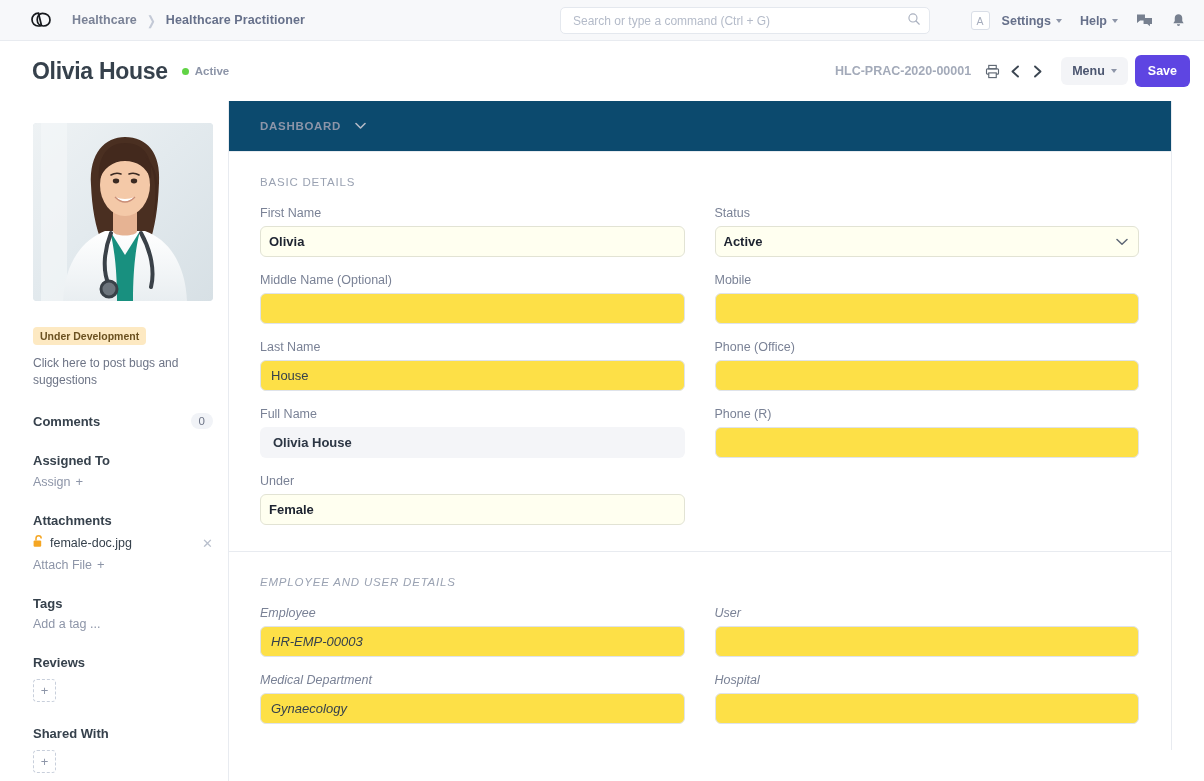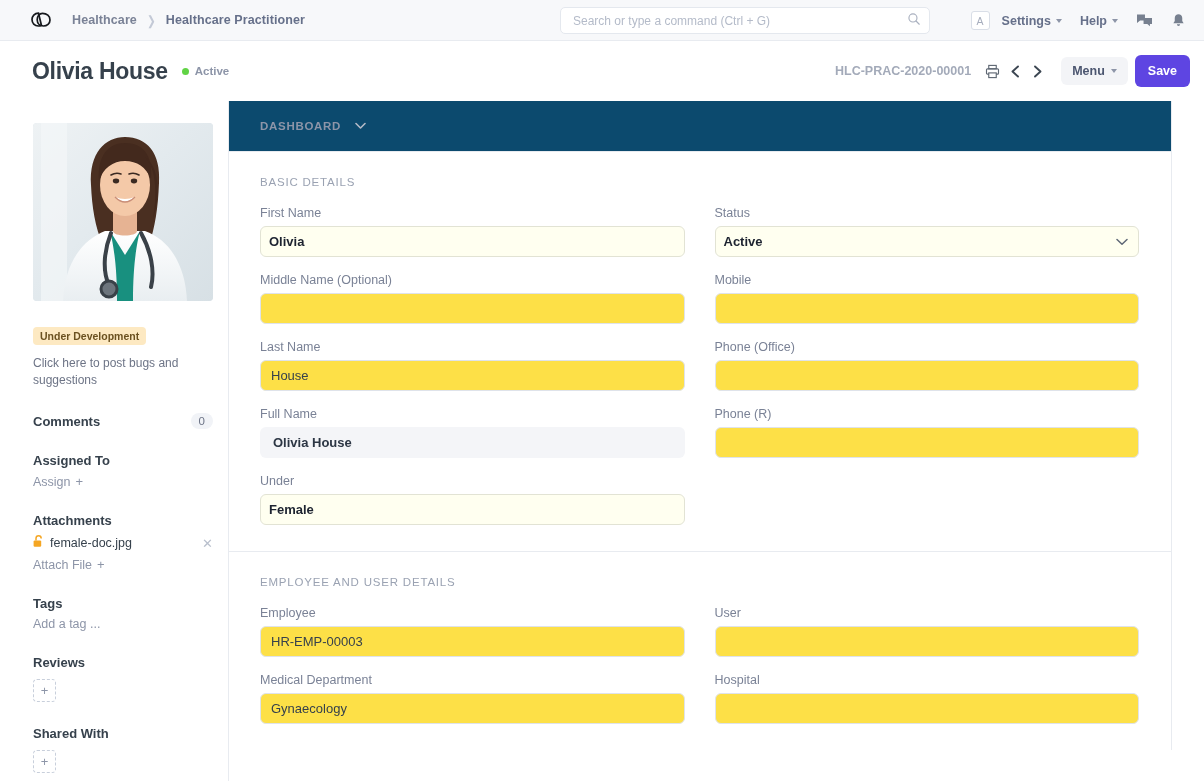--- a/index.html
+++ b/index.html
@@ -154,21 +154,21 @@
   .tab-label {
     font-size: 11.5px; font-weight: bold; color: #8d95a8; letter-spacing: .7px;
   }
   .tab-caret { margin-left: 14px; display: flex; align-items: center; }
 
   .form-area { border-right: 1px solid #e8ebf0; }
   .section {
     padding: 24px 32px 26px 31px;
     border-bottom: 1px solid #e8ebf0;
   }
-  .section:last-child { border-bottom: none; }
+  .section:last-child { border-bottom: none; font-style: italic; }
   .section-title {
     font-size: 11.5px; font-weight: normal; color: #9aa2b2; letter-spacing: .8px;
     margin-bottom: 18px;
   }
   .cols { display: flex; gap: 30px; }
   .col { flex: 1; }
   .fld { margin-bottom: 16px; }
   .fld:last-child { margin-bottom: 0; }
   .fld-label {
     font-size: 12.5px; color: #7a8296; margin-bottom: 6px; display: block;

